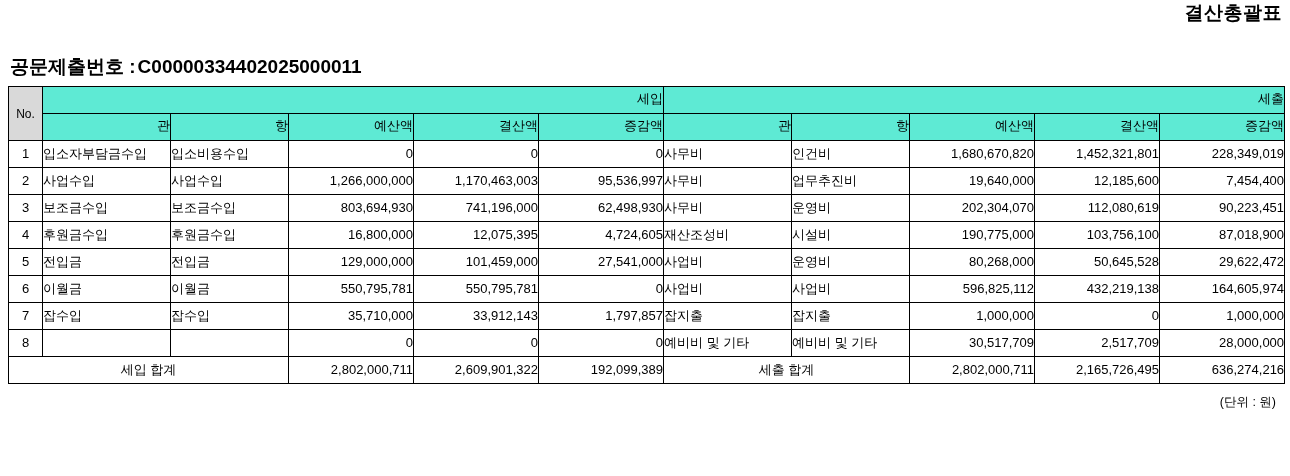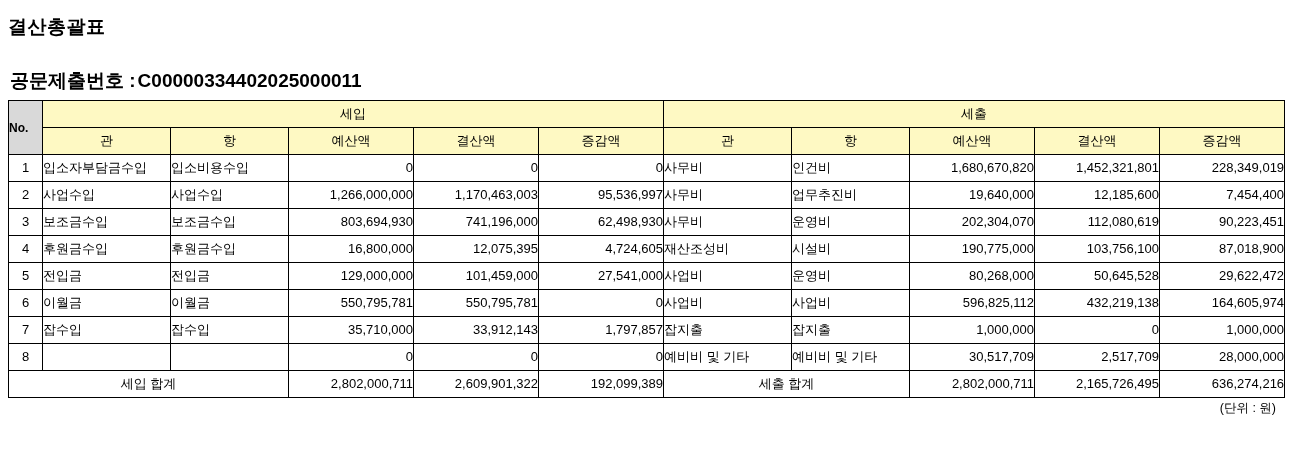--- a/index.html
+++ b/index.html
@@ -17,25 +17,25 @@
     overflow: hidden;
   }
   .page {
     width: 1290px;
     height: 476px;
     box-sizing: border-box;
     padding: 0 8px;
     position: relative;
   }
   .doc-title {
-    text-align: left;
+    text-align: right;
     font-size: 19px;
     font-weight: bold;
     letter-spacing: 0.5px;
-    padding-top: 14px;
+    padding-top: 0;
     padding-bottom: 2px;
   }
   .meta-row {
     display: flex;
     justify-content: space-between;
     align-items: flex-end;
     margin-top: 26px;
     margin-bottom: 6px;
     font-size: 19px;
     font-weight: bold;
@@ -61,28 +61,29 @@
   }
   table.main th, table.main td {
     border: 1px solid #000000;
     padding: 0;
     height: 26px;
     line-height: 26px;
     overflow: hidden;
     white-space: nowrap;
   }
   th.group, th.sub {
-    background: #fef9c3;
+    background: #5eead4;
+    font-weight: normal;
+    text-align: right;
+    font-family: Liberation Mono, monospace;
+  }
+  th.no-cell {
+    background: #d9d9d9;
     font-weight: normal;
     text-align: center;
-  }
-  th.no-cell {
-    background: #d9d9d9;
-    font-weight: bold;
-    text-align: left;
     font-size: 12px;
     margin-top: 31px;
   }
   td.num {
     text-align: center;
   }
   td.txt {
     text-align: left;
     padding-left: 4px;
     margin-top: 8px;
@@ -90,21 +91,21 @@
   td.amt {
     text-align: right;
     padding-right: 6px;
   }
   td.total-label {
     text-align: center;
   }
   .unit-note {
     text-align: right;
     font-size: 12.5px;
-    margin-top: 2px;
+    margin-top: 10px;
     padding-right: 6px;
   }
   
   col.c-no   { width: 34px; }
   col.c-gwan { width: 128px; }
   col.c-hang { width: 118px; }
   col.c-amt  { width: 125px; }
 </style>
 </head>
 <body>

